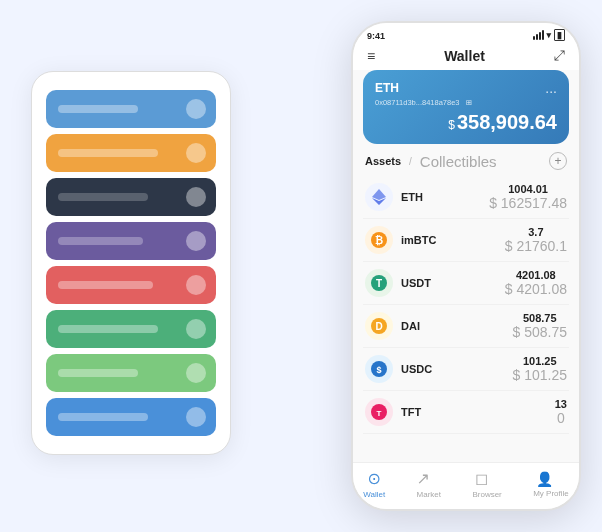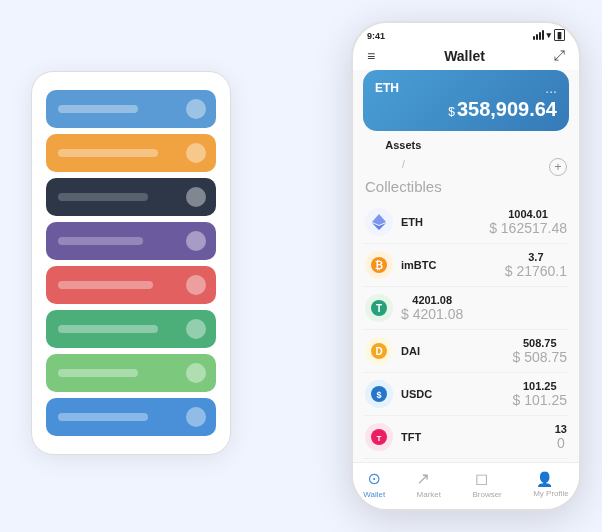--- a/index.html
+++ b/index.html
@@ -184,21 +184,20 @@
       justify-content: space-between;
       align-items: center;
       padding: 0 12px 6px;
       flex-shrink: 0;
     }
 
     .assets-tabs {
       display: flex;
       gap: 8px;
       align-items: center;
-      flex-direction: column;
     }
 
     .assets-tab-active {
       font-size: 11px;
       font-weight: 600;
       color: #222;
     }
 
     .assets-tab-separator {
       font-size: 10px;
@@ -382,20 +381,24 @@
       <span class="header-menu-icon">≡</span>
       <span class="header-title">Wallet</span>
       <span class="header-scan-icon">⤢</span>
     </div>
 
     <div class="eth-card">
       <div class="eth-card-header">
         <span class="eth-label">ETH</span>
         <span class="eth-more">...</span>
       </div>
+      <div class="eth-address">
+        <span>0x08711d3b...8418a78e3</span>
+        <span style="margin-left:4px;">⊞</span>
+      </div>
       <div class="eth-balance">
         <span class="eth-balance-symbol">$</span><span>358,909.64</span>
       </div>
     </div>
 
     <div class="assets-header">
       <div class="assets-tabs">
         <span class="assets-tab-active">Assets</span>
         <span class="assets-tab-separator">/</span>
         <span class="assets-tab-inactive">Collectibles</span>
@@ -433,20 +436,21 @@
         </div>
       </div>
 
       <div class="asset-item">
         <div class="asset-icon" style="background:#e8f5e9;">
           <svg width="18" height="18" viewBox="0 0 18 18">
             <circle cx="9" cy="9" r="8" fill="#26a17b"></circle>
             <text x="9" y="13" text-anchor="middle" fill="white" font-size="10" font-weight="bold">T</text>
           </svg>
         </div>
+        <span class="asset-name">USDT</span>
         <div class="asset-amounts">
           <div class="asset-amount">4201.08</div>
           <div class="asset-usd">$ 4201.08</div>
         </div>
       </div>
 
       <div class="asset-item">
         <div class="asset-icon" style="background:#fff8e1;">
           <svg width="18" height="18" viewBox="0 0 18 18">
             <circle cx="9" cy="9" r="8" fill="#f5a623"></circle>

